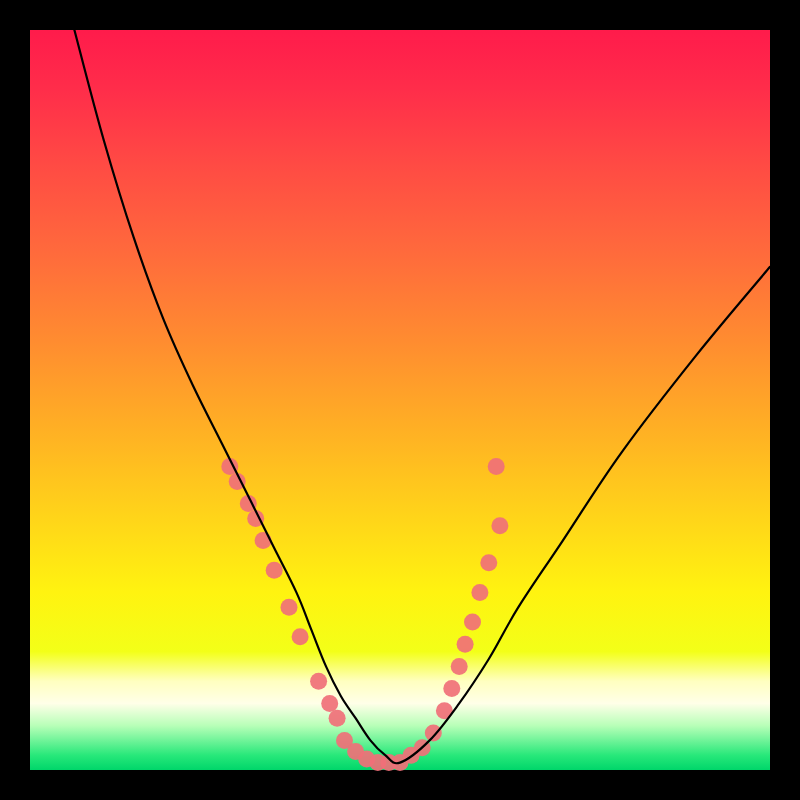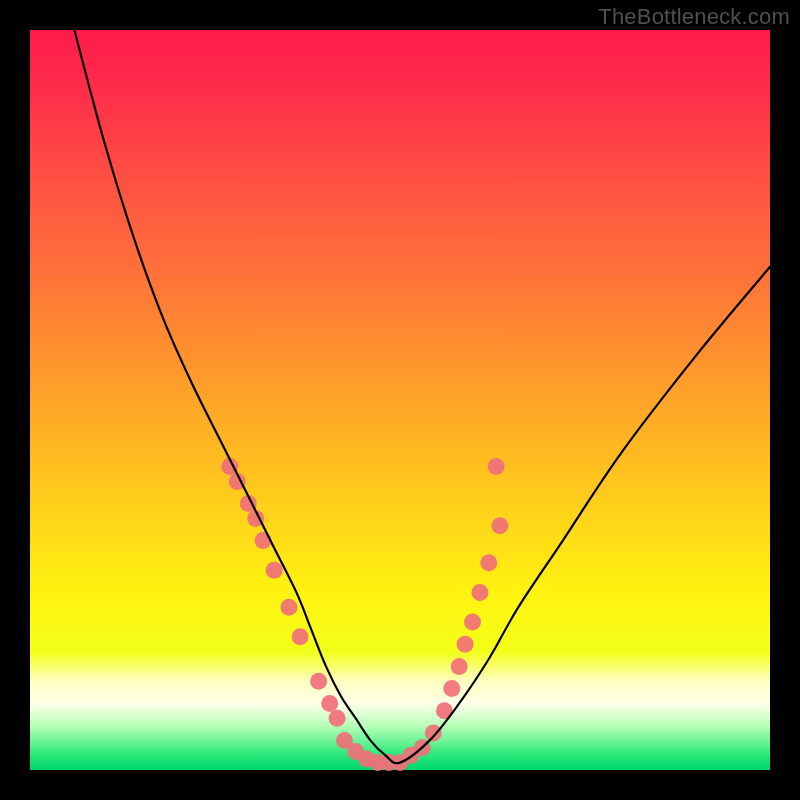--- a/index.html
+++ b/index.html
@@ -57,21 +57,20 @@
     top: 0;
     width: 740px;
     height: 740px;
     overflow: visible;
   }
 </style>
 </head>
 <body>
 
 <div class="frame">
-  <div class="watermark">TheBottleneck.com</div>
 
   <div class="plot-area">
     <svg class="overlay" viewBox="0 0 740 740" preserveAspectRatio="none">
       <g id="marker-layer">
           <circle cx="199.8" cy="436.6" r="8.5" fill="#f07078" fill-opacity="0.92"></circle>
           <circle cx="207.2" cy="451.4" r="8.5" fill="#f07078" fill-opacity="0.92"></circle>
           <circle cx="218.3" cy="473.6" r="8.5" fill="#f07078" fill-opacity="0.92"></circle>
           <circle cx="225.7" cy="488.4" r="8.5" fill="#f07078" fill-opacity="0.92"></circle>
           <circle cx="233.1" cy="510.6" r="8.5" fill="#f07078" fill-opacity="0.92"></circle>
           <circle cx="244.2" cy="540.2" r="8.5" fill="#f07078" fill-opacity="0.92"></circle>

